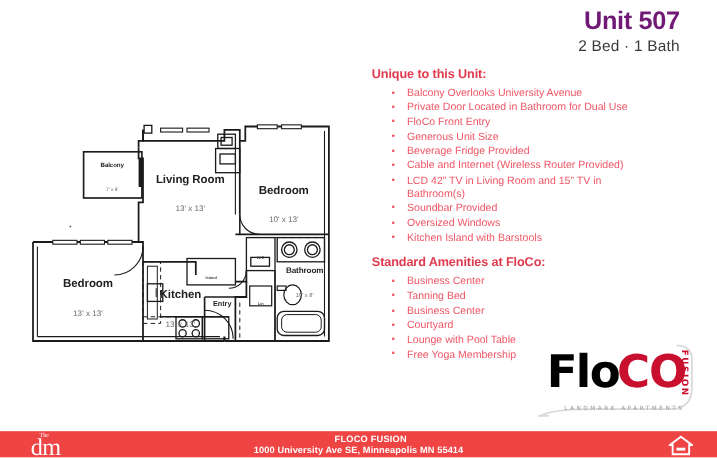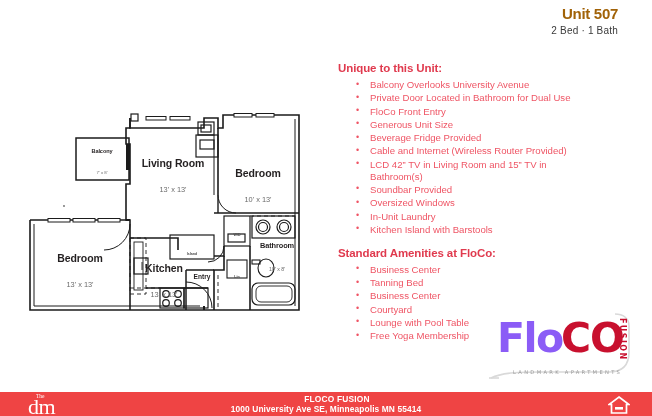--- a/index.html
+++ b/index.html
@@ -17,28 +17,28 @@
   }
 
   
   #unit-header {
     position: absolute;
     top: 6px;
     right: 34px;
     text-align: right;
   }
   #unit-title {
-    font-size: 15px;
+    font-size: 23px;
     font-weight: bold;
     letter-spacing: -0.3px;
-    color: #a16207;
+    color: #701a75;
     line-height: 1.05;
   }
   #unit-subtitle {
-    font-size: 10px;
+    font-size: 14px;
     color: #3a3a3a;
     margin-top: 3px;
     letter-spacing: 0.2px;
   }
 
   
   #info-col {
     position: absolute;
     left: 338px;
     top: 62px;
@@ -86,21 +86,21 @@
     position: absolute;
     left: 0; top: 0;
     width: 160px; height: 74px;
   }
   .logo-flo {
     position: absolute;
     left: 14px;
     top: 4px;
     font-size: 41px;
     font-weight: bold;
-    color: #8b5cf6;
+    color: #000000;
     letter-spacing: -1.5px;
     font-family: "DejaVu Sans", sans-serif;
     line-height: 44px;
   }
   .logo-co {
     position: absolute;
     left: 78px;
     top: 4px;
     font-size: 41px;
     font-weight: bold;
@@ -407,21 +407,20 @@
     <ul class="feature-list">
       <li>Balcony Overlooks University Avenue</li>
       <li>Private Door Located in Bathroom for Dual Use</li>
       <li>FloCo Front Entry</li>
       <li>Generous Unit Size</li>
       <li>Beverage Fridge Provided</li>
       <li>Cable and Internet (Wireless Router Provided)</li>
       <li style="width:200px;">LCD 42” TV in Living Room and 15” TV in Bathroom(s)</li>
       <li>Soundbar Provided</li>
       <li>Oversized Windows</li>
-      <li>In-Unit Laundry</li>
       <li>Kitchen Island with Barstools</li>
     </ul>
   </div>
 
   <div id="standard-section">
     <div class="section-heading">Standard Amenities at FloCo:</div>
     <ul class="feature-list">
       <li>Business Center</li>
       <li>Tanning Bed</li>
       <li>Business Center</li>

